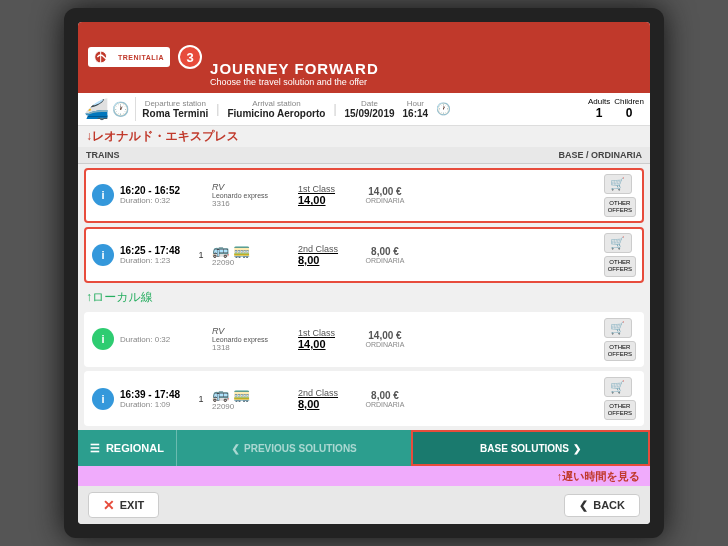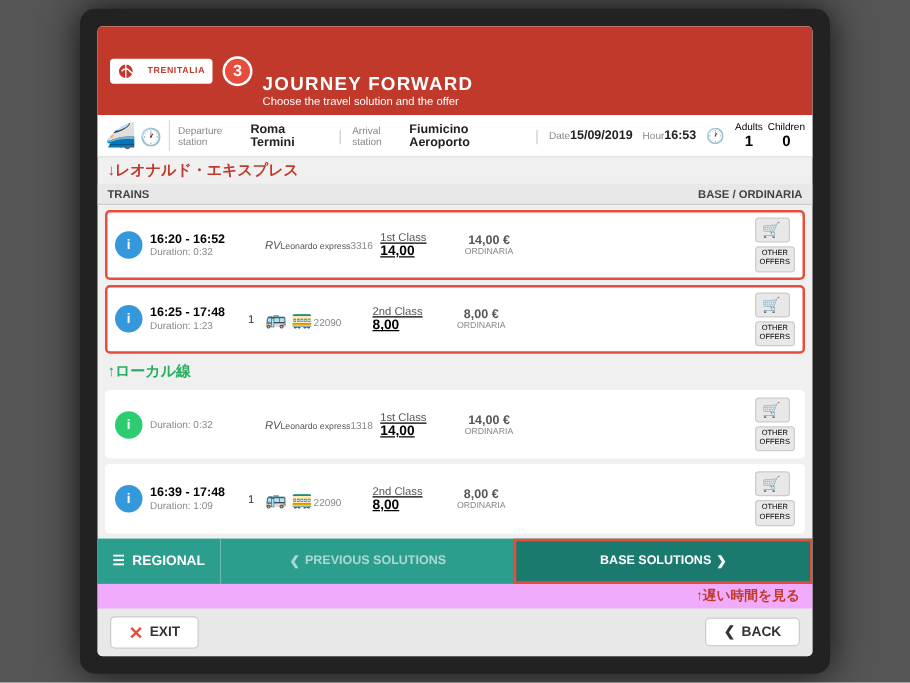--- a/index.html
+++ b/index.html
@@ -100,21 +100,21 @@
     }
     .journey-detail {
       display: flex;
       flex: 1;
       align-items: center;
       gap: 8px;
       font-size: 9px;
     }
     .journey-field {
       display: flex;
-      flex-direction: row;
+      flex-direction: column;
       align-items: center;
     }
     .journey-field .label {
       color: #888;
       font-size: 8px;
     }
     .journey-field .value {
       font-weight: bold;
       font-size: 10px;
       color: #222;
@@ -198,21 +198,22 @@
       color: #888;
     }
     .row-changes {
       font-size: 9px;
       min-width: 10px;
       color: #333;
       text-align: center;
     }
     .row-train {
       display: flex;
-      align-items: flex-end;
+      flex-direction: column;
+      align-items: flex-start;
       min-width: 80px;
       font-size: 8px;
       color: #555;
     }
     .row-train .train-type {
       font-style: italic;
       font-size: 9px;
     }
     .row-train .train-num {
       font-size: 8px;
@@ -278,21 +279,21 @@
       font-size: 6px;
       padding: 2px 3px;
       text-align: center;
       cursor: pointer;
       line-height: 1.2;
     }
     
     .annotation2 {
       padding: 2px 8px;
       font-size: 12px;
-      font-weight: bold;
+      font-weight: normal;
       color: #27ae60;
     }
     
     .bottom-nav {
       display: flex;
       background: #2c9e8e;
       align-items: stretch;
       height: 36px;
     }
     .bottom-nav .regional {
@@ -413,21 +414,21 @@
           <span class="label">Arrival station</span>
           <span class="value">Fiumicino Aeroporto</span>
         </div>
         <span class="sep">|</span>
         <div class="journey-field">
           <span class="label">Date</span>
           <span class="value">15/09/2019</span>
         </div>
         <div class="journey-field">
           <span class="label">Hour</span>
-          <span class="value">16:53</span>
+          <span class="value">16:14</span>
         </div>
         <span style="font-size:12px;">🕐</span>
         <div class="adult-child">
           <div class="ac-box">
             <span class="label">Adults</span>
             <span class="val">1</span>
           </div>
           <div class="ac-box">
             <span class="label">Children</span>
             <span class="val">0</span>

